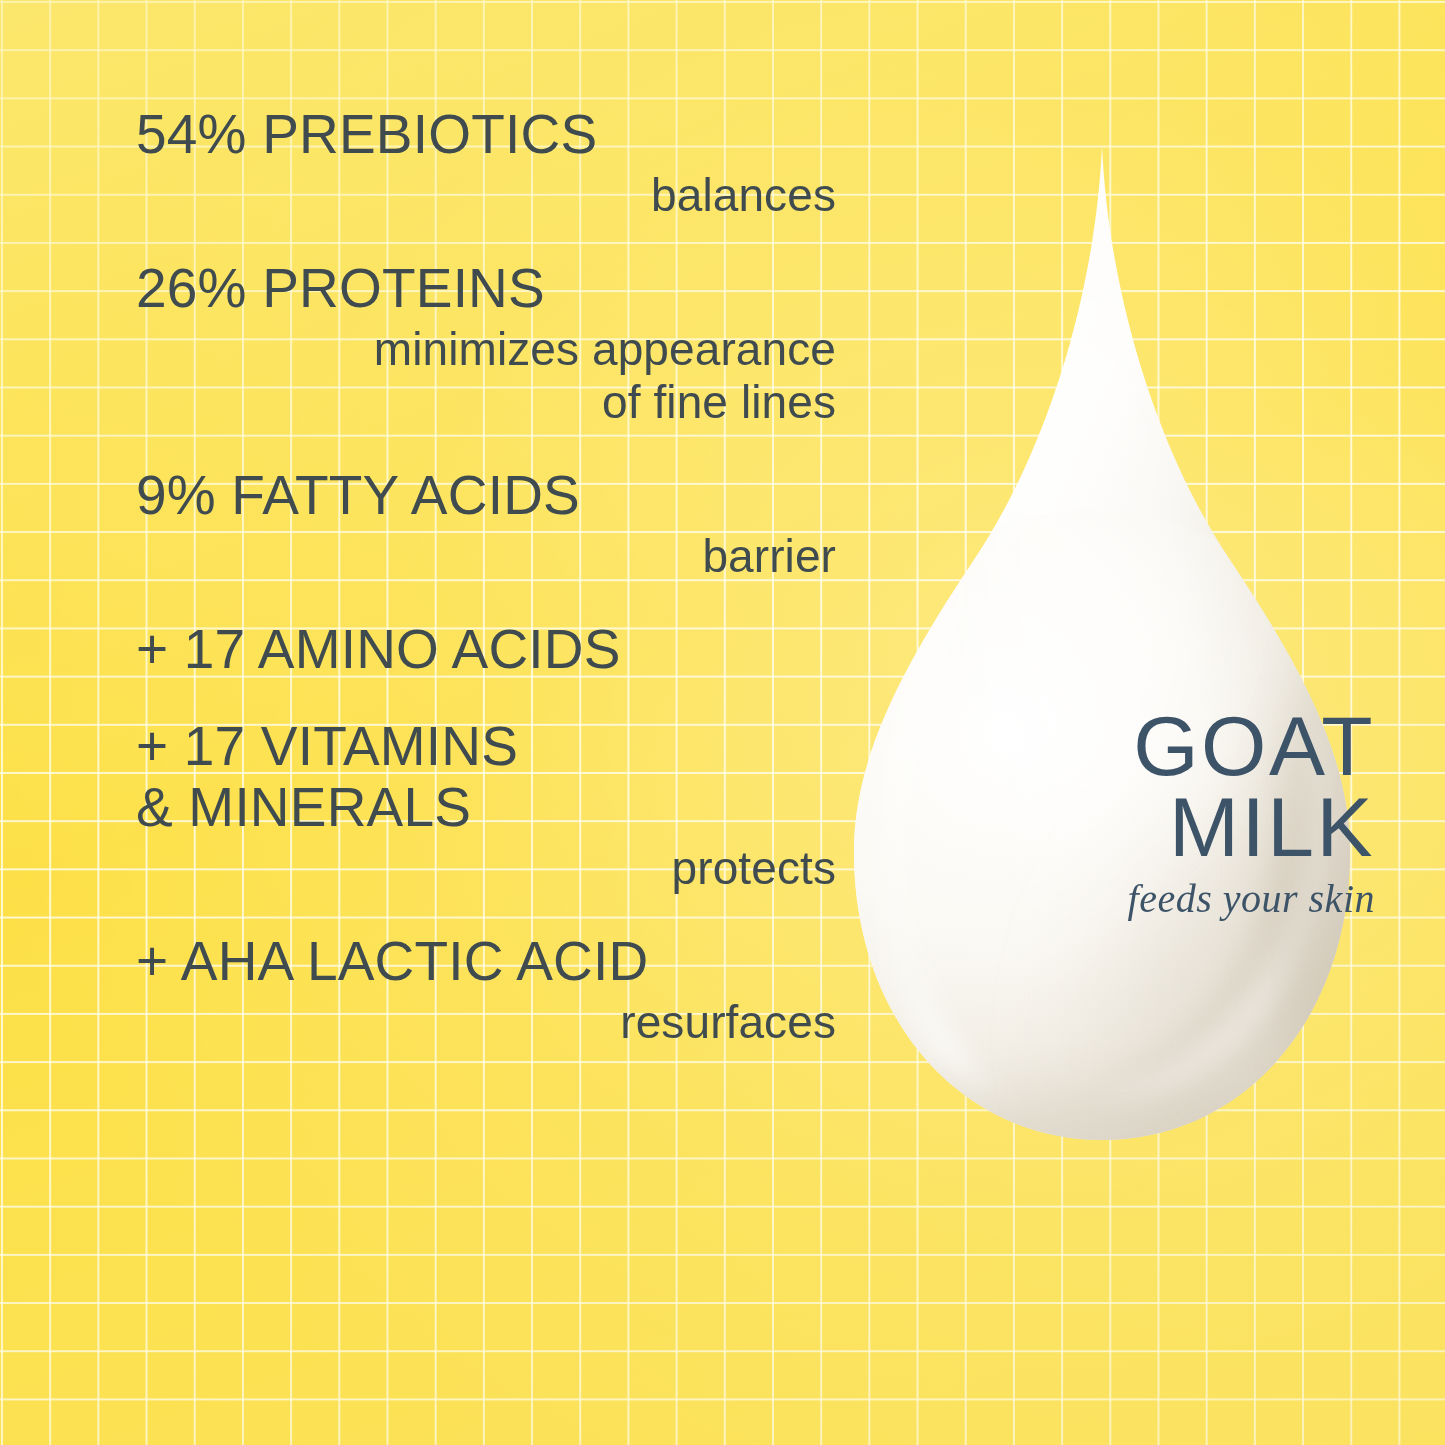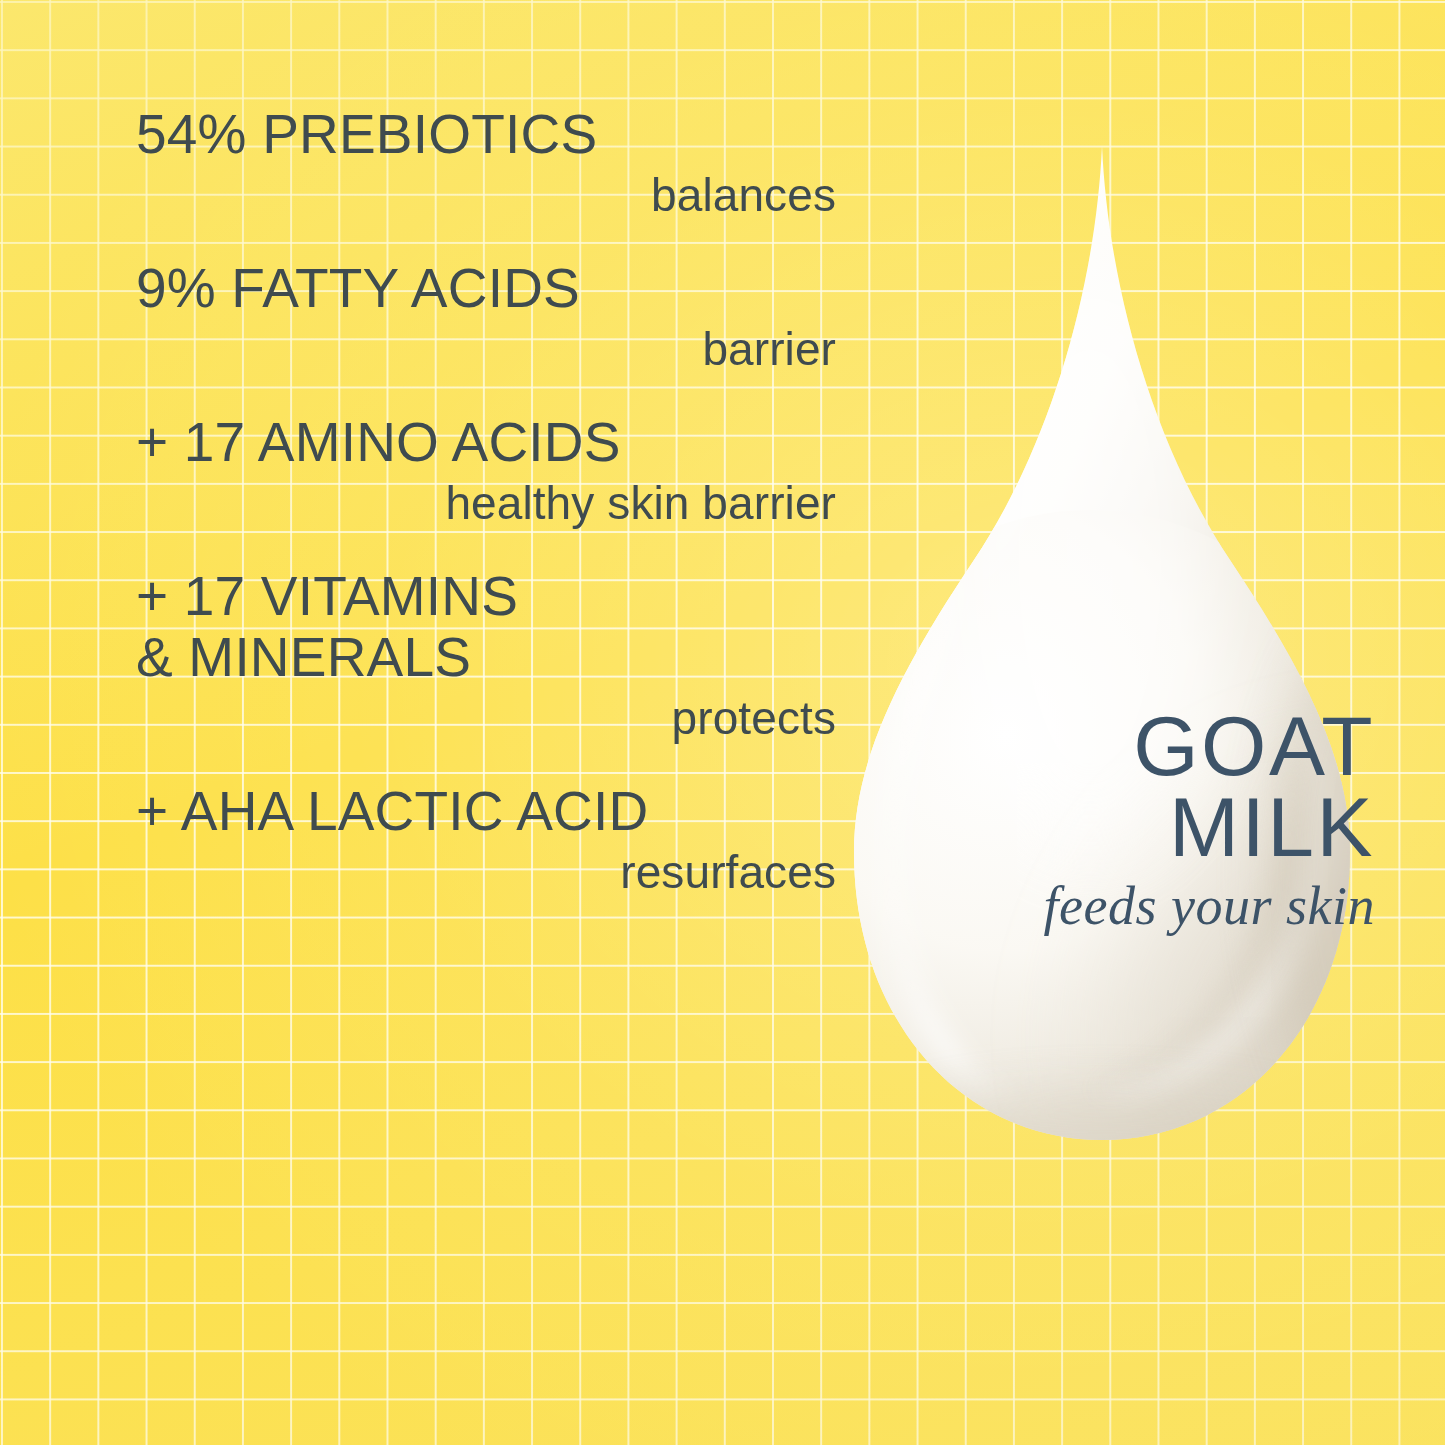--- a/index.html
+++ b/index.html
@@ -102,50 +102,54 @@
     color: #3d5368;
     font-size: 84px;
     line-height: 0.96;
     letter-spacing: 2.5px;
     font-weight: 400;
   }
   #tagline {
     color: #3d5368;
     font-family: "Liberation Serif", "DejaVu Serif", serif;
     font-style: italic;
-    font-size: 54px;
+    font-size: 40px;
     line-height: 1.1;
     letter-spacing: 0.5px;
     margin-top: 10px;
   }
 </style>
 </head>
 <body>
 
 <div id="poster">
 
   <div id="grid"></div>
   <div id="grid-wash"></div>
 
   <div id="list">
 
     <div class="block">
       <div class="headline">54% PREBIOTICS</div>
       <div class="subline">balances</div>
     </div>
 
+    <div class="block">
+      <div class="headline">26% PROTEINS</div>
+      <div class="subline">minimizes appearance
+of fine lines</div>
+    </div>
 
     <div class="block">
       <div class="headline">9% FATTY ACIDS</div>
       <div class="subline">barrier</div>
     </div>
 
     <div class="block">
       <div class="headline">+ 17 AMINO ACIDS</div>
-      <div class="subline">healthy skin barrier</div>
     </div>
 
     <div class="block">
       <div class="headline">+ 17 VITAMINS
 &amp; MINERALS</div>
       <div class="subline">protects</div>
     </div>
 
     <div class="block">
       <div class="headline">+ AHA LACTIC ACID</div>

